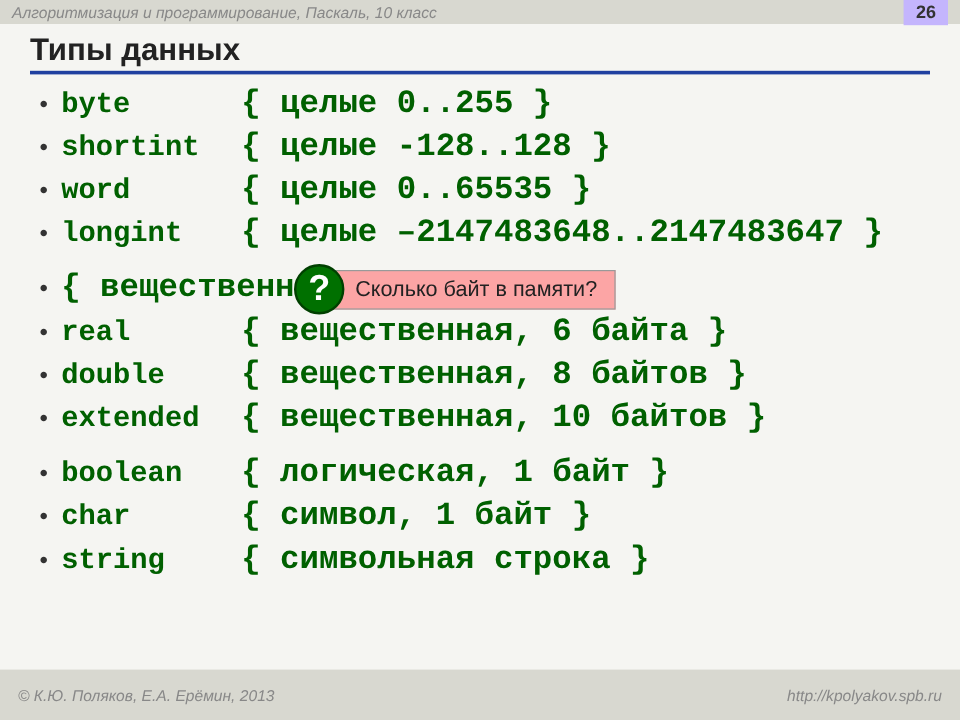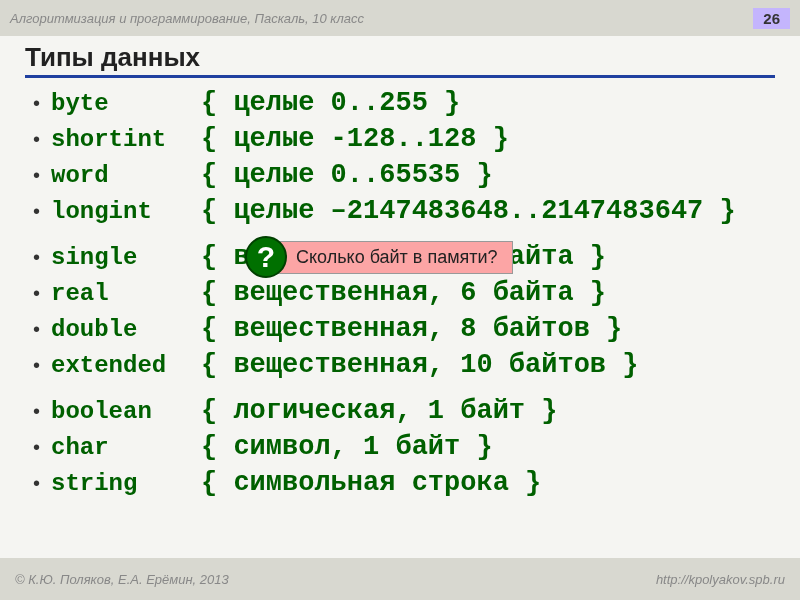--- a/index.html
+++ b/index.html
@@ -5,21 +5,21 @@
   * { margin: 0; padding: 0; box-sizing: border-box; }
   body {
     width: 800px;
     height: 600px;
     background: #f5f5f2;
     font-family: Arial, sans-serif;
     position: relative;
     overflow: hidden;
   }
   .header {
-    height: 36px;
+    height: 20px;
     background: #d8d8d0;
     display: flex;
     align-items: center;
     justify-content: space-between;
     padding: 0 10px;
     font-size: 13px;
     font-style: italic;
     color: #888;
   }
   .page-num {
@@ -145,21 +145,20 @@
         <span class="comment">{ целые 0..65535 }</span>
       </div>
       <div class="row">
         <span class="bullet">•</span>
         <span class="type-name">longint</span>
         <span class="comment">{ целые –2147483648..2147483647 }</span>
       </div>
       <div class="group-gap"></div>
       <div class="row">
         <span class="bullet">•</span>
-        <span class="type-name">single</span>
         <span class="comment">{ вещественная, 4 байта }</span>
         <div class="question-badge">
           <div class="q-circle">?</div>
           <div class="q-box">Сколько байт в памяти?</div>
         </div>
       </div>
       <div class="row">
         <span class="bullet">•</span>
         <span class="type-name">real</span>
         <span class="comment">{ вещественная, 6 байта }</span>

